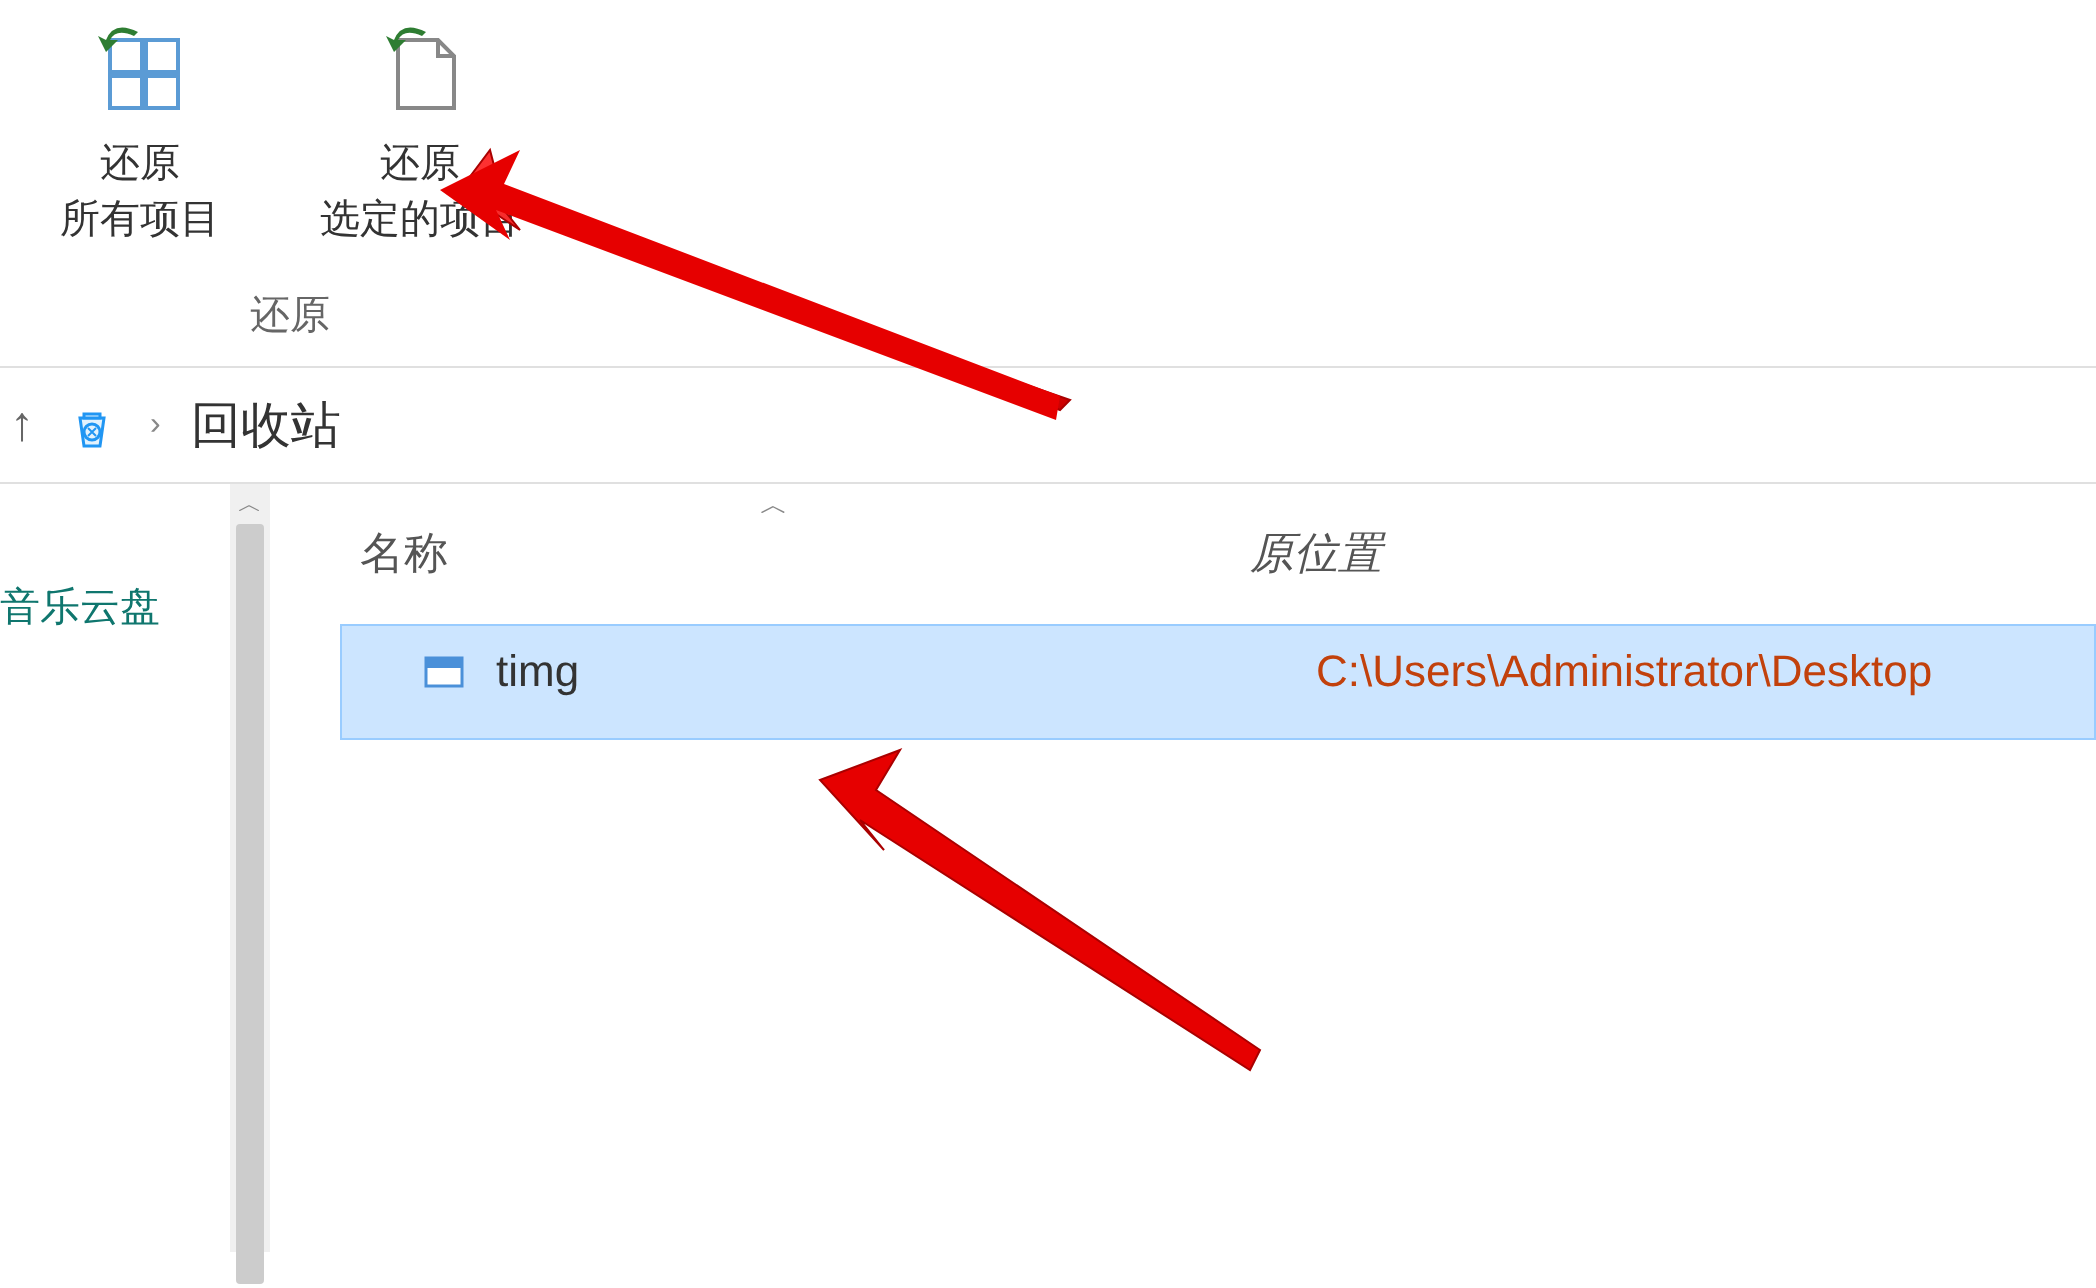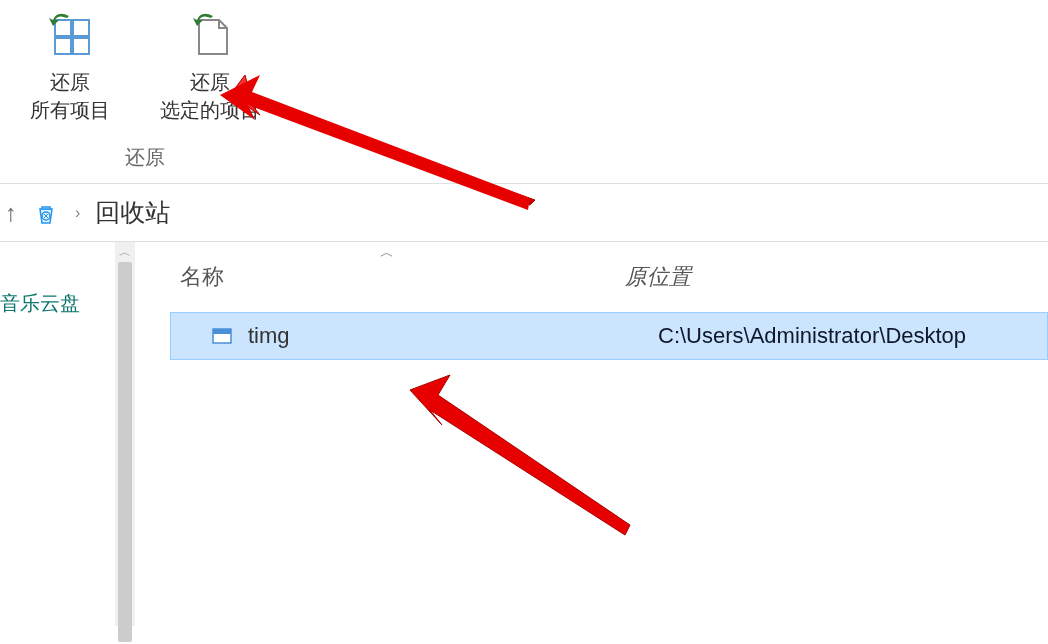--- a/index.html
+++ b/index.html
@@ -140,38 +140,38 @@
       color: #888;
       font-size: 14px;
     }
     .col-location {
       flex: 1;
       font-style: italic;
     }
     .file-row {
       display: flex;
       align-items: center;
-      padding: 10px 0 10px 40px;
+      padding: 10px 0 20px 40px;
       background: #cce5ff;
       border: 1px solid #99ccff;
       margin-left: 35px;
       font-size: 22px;
     }
     .file-icon {
       width: 22px;
       height: 22px;
       margin-right: 15px;
       flex-shrink: 0;
     }
     .file-name {
       width: 410px;
       color: #333;
     }
     .file-location {
-      color: #0f172a;
+      color: #c2410c;
     }
     .arrow-annotation {
       position: absolute;
       pointer-events: none;
     }
   </style>
 </head>
 <body>
 
 <div class="ribbon">

